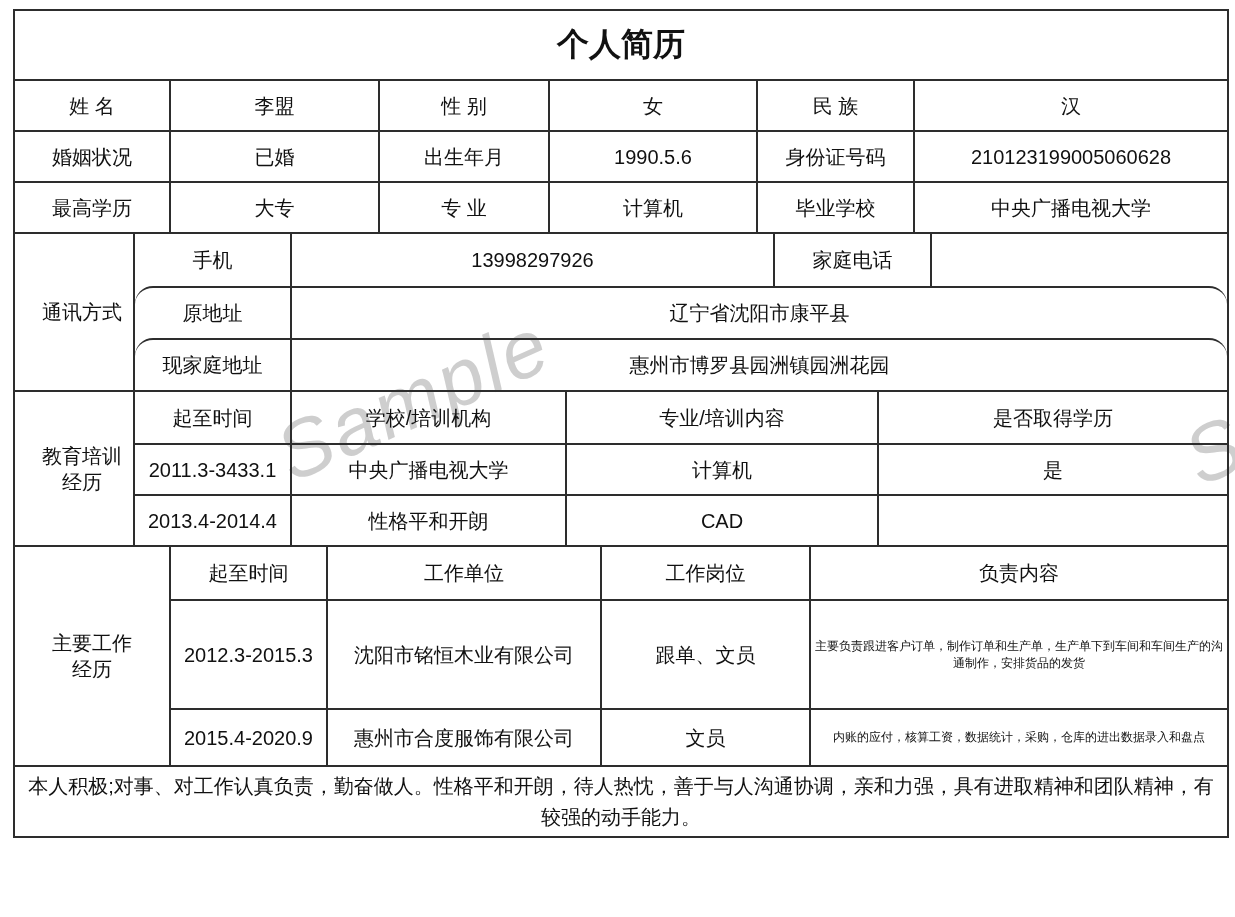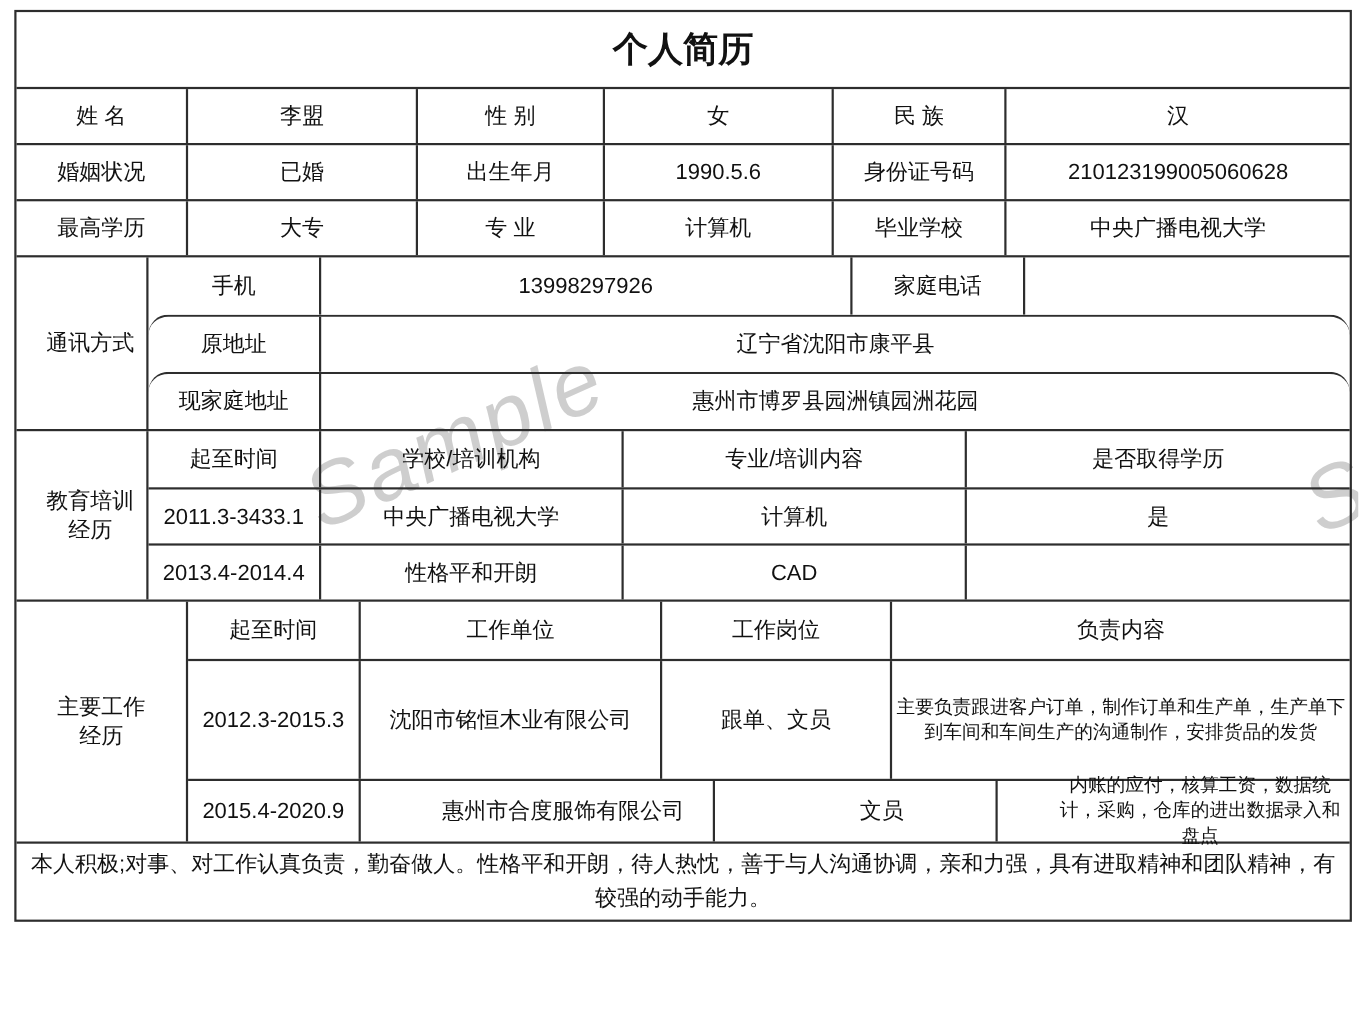--- a/index.html
+++ b/index.html
@@ -45,25 +45,25 @@
   }
   .cell{
     display:flex;align-items:center;justify-content:center;
     border-right:2px solid var(--line);
     font-size:20px;line-height:1.3;text-align:center;
     padding:2px 4px;flex:0 0 auto;min-width:0;
     word-break:break-all;
   }
   .row .cell:last-child{border-right:none;}
   .fill{flex:1 1 auto;}
-  .h51{height:51px;} .h52{height:52px;border-radius:18px;} .h57{height:57px;gap:48px;} .h71{height:71px;} .h109{height:109px;}
+  .h51{height:51px;} .h52{height:52px;border-radius:18px;} .h57{height:57px;} .h71{height:71px;} .h109{height:109px;}
   .w104{width:104px;margin-left:16px;} .w156{width:156px;} .w157{width:157px;}
   .w170{width:170px;} .w208{width:208px;} .w209{width:209px;}
   .w274{width:274px;} .w275{width:275px;} .w312{width:312px;} .w483{width:483px;}
-  .duty{font-size:17px;line-height:1.35;padding:2px 3px;}
+  .duty{font-size:12px;line-height:1.35;padding:2px 3px;}
   .selfeval{
     font-size:20px;line-height:1.55;text-align:center;
     padding:4px 12px;justify-content:center;
   }
 </style>
 </head>
 <body>
 
 <div class="page">
 

